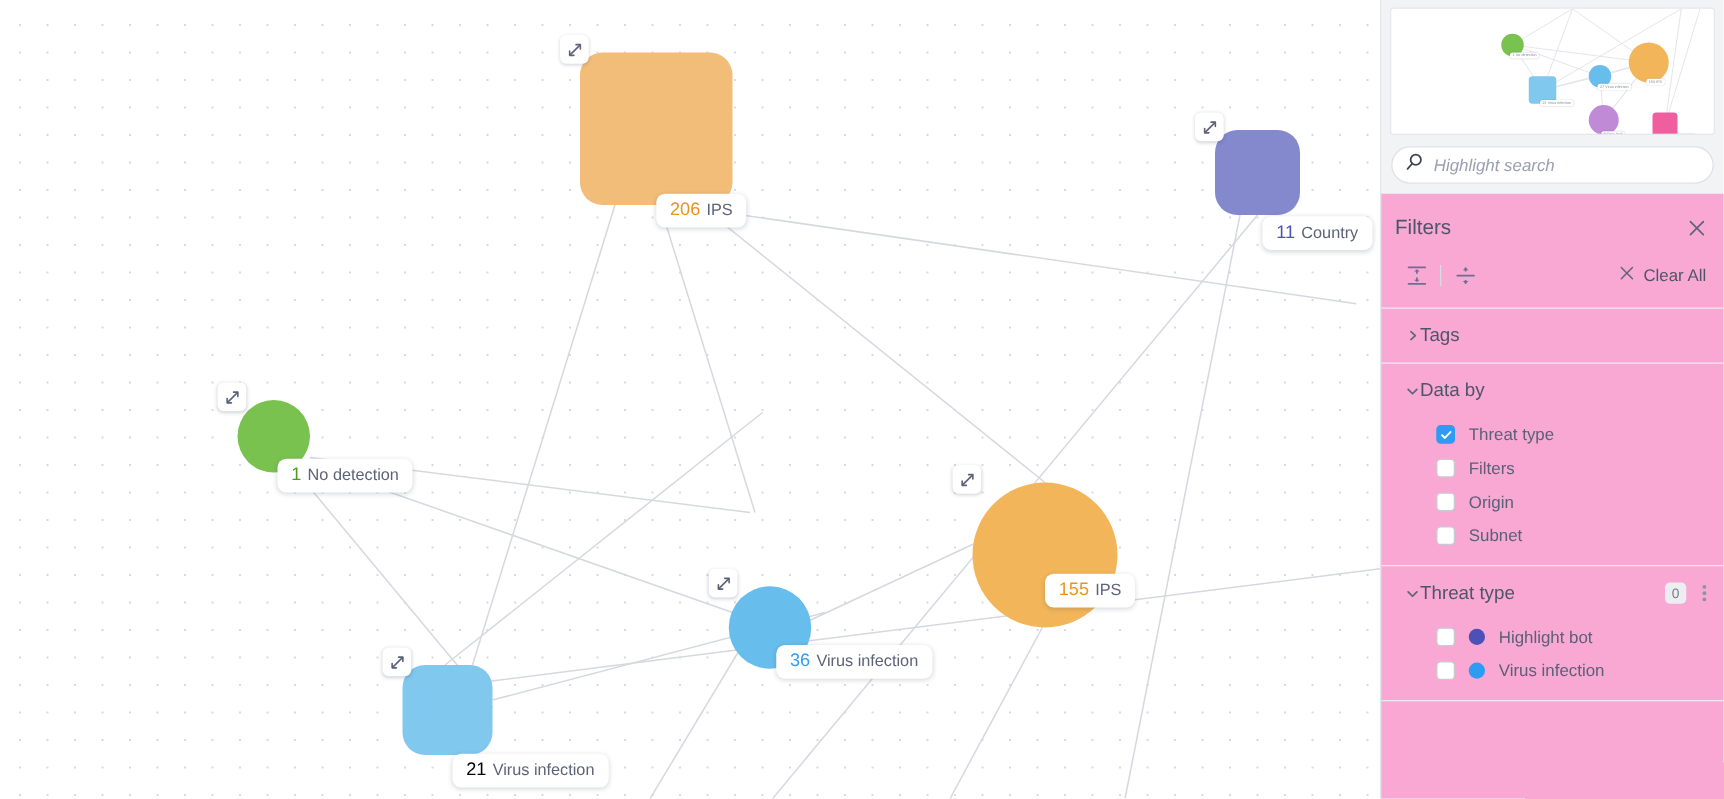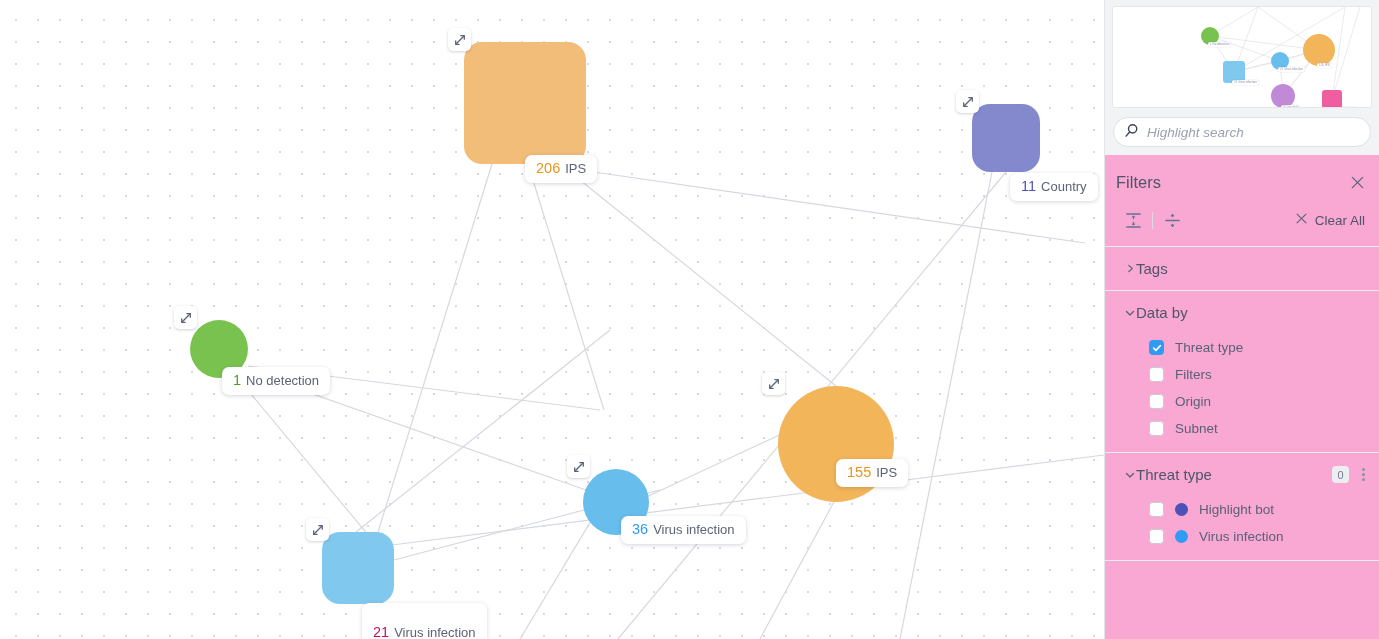--- a/index.html
+++ b/index.html
@@ -263,21 +263,21 @@
     <div class="node" style="left: 0px; top: 0px;">
         <div class="shape square" style="left: 322px; top: 532px; width: 72px; height: 72px; background: rgb(129, 200, 238);"></div>
         <div class="expand-btn" style="left: 306px; top: 518px;">
           <svg width="12" height="12" viewBox="0 0 14 14">
             <path d="M8 2 L12 2 L12 6" fill="none" stroke="#5c6378" stroke-width="1.5" stroke-linecap="round" stroke-linejoin="round"></path>
             <path d="M6 12 L2 12 L2 8" fill="none" stroke="#5c6378" stroke-width="1.5" stroke-linecap="round" stroke-linejoin="round"></path>
             <line x1="11.6" y1="2.4" x2="2.4" y2="11.6" stroke="#5c6378" stroke-width="1.5" stroke-linecap="round"></line>
           </svg>
         </div>
         <div class="pill" style="left: 362px; top: 603px;">
-          <span class="num" style="color: #be185d; margin-top: 16px;">21</span>
+          <span class="num" style="color: #000000;">21</span>
           <span class="lbl">Virus infection</span>
         </div>
       </div>
   </div>
 
   <div id="panel">
 
     <div id="minimap">
       <svg width="261" height="100">
         <g stroke="#e0e1e7" stroke-width=".7" fill="none">

